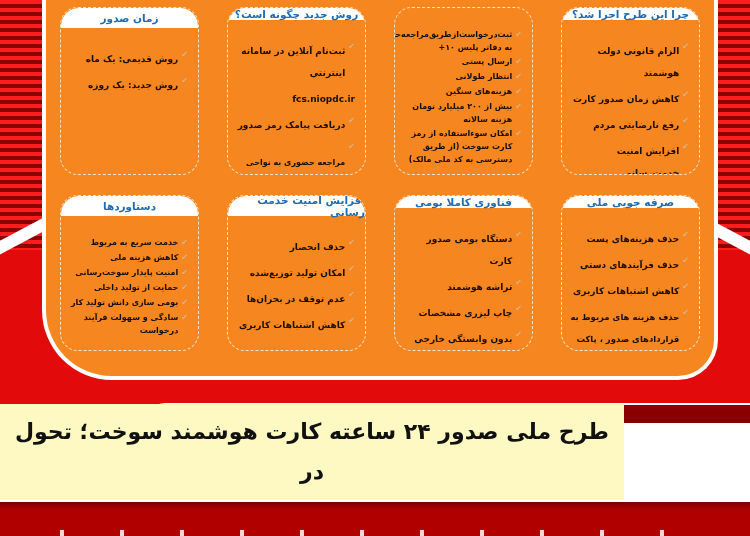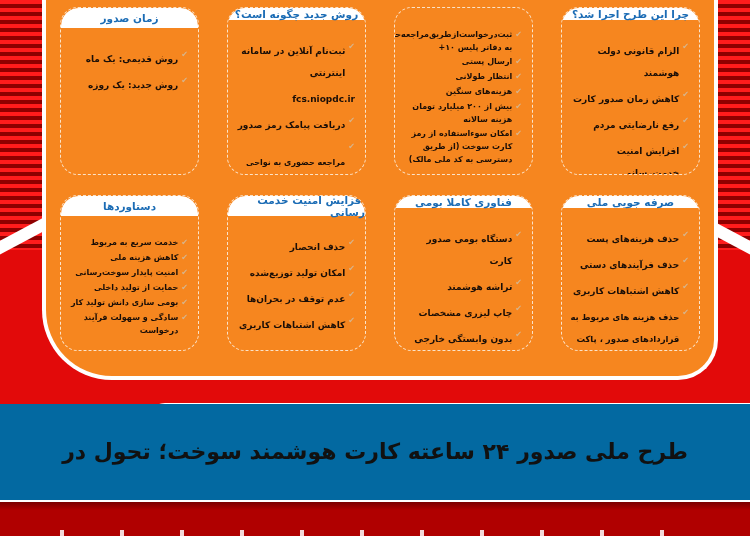--- a/index.html
+++ b/index.html
@@ -88,21 +88,21 @@
     }
     .title-tab {
       position: absolute; left: 145px; top: 403px; width: 620px; height: 20px;
       background: #8a0000;
       border-top: 2px solid #ffffff;
       border-left: 2px solid #ffffff;
       border-radius: 22px 0 0 0;
       z-index: 1;
     }
     .title-box {
-      position: absolute; left: 0; top: 404px; width: 750px; height: 96px; background:#0369a1; z-index:3;
+      position: absolute; left: 0; top: 404px; width: 624px; height: 96px; background:#fef9c3; z-index:3;
       display: flex; flex-direction: column; align-items: center; justify-content: center;
       direction: rtl;
     }
     .title-line {
       color: #111111; font-weight: bold; font-size: 22px; line-height: 40px; text-align: center;
     }
 
     .footer-band {
       position: absolute; left: 0; top: 502px; width: 750px; height: 34px;
       background: linear-gradient(to bottom, #7a0000 0px, #b00000 8px, #b00000 100%);

